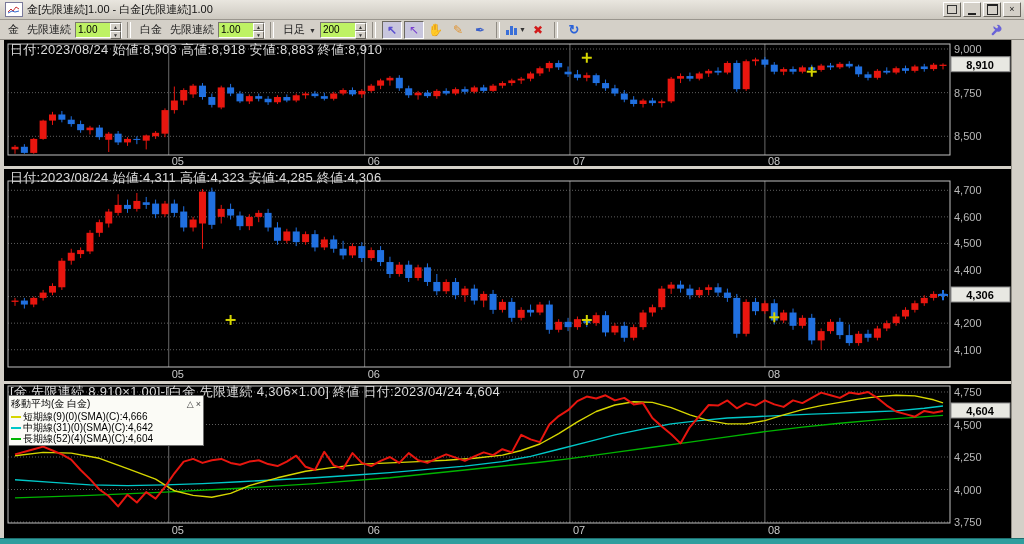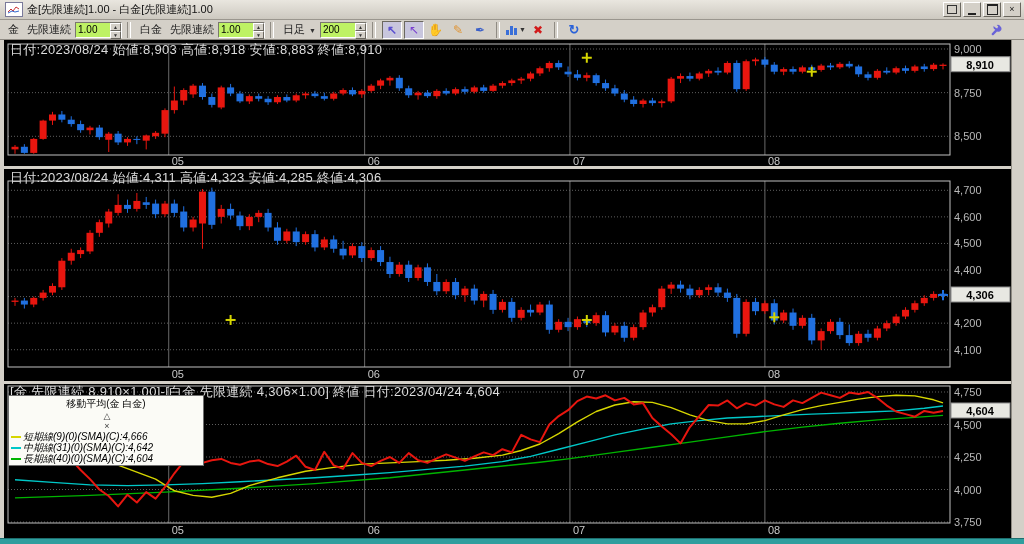--- a/index.html
+++ b/index.html
@@ -48,24 +48,24 @@
     border-left:1px solid #8f8b83;z-index:3;}
   .bottom-teal{position:absolute;left:0;top:538px;width:1024px;height:6px;background:#2f9e9e;
     border-top:1px solid #1d6f6f;z-index:4;}
   .panel-sep{position:absolute;left:4px;width:1008px;height:3px;background:#d4d0c8;z-index:3;}
   .hdr{position:absolute;left:10px;font-size:13px;color:#dcdcdc;z-index:5;white-space:nowrap;
     letter-spacing:0.3px;}
   .panel-hit{position:absolute;left:8px;width:942px;z-index:4;}
   
   .legend{position:absolute;left:8px;top:395px;width:196px;background:#fbfbf6;
     border:1px solid #6f6f6f;z-index:6;font-size:10px;color:#000;padding:1px 2px;box-sizing:border-box;}
-  .legend .lt{display:flex;align-items:center;font-size:10px;flex-direction:column;}
+  .legend .lt{display:flex;align-items:center;font-size:10px;}
   .legend .lt .sp{flex:1;}
   .legend .btn{font-size:9px;color:#444;margin-left:2px;cursor:default;}
-  .lrow{display:flex;align-items:center;height:11px;white-space:nowrap;font-style:italic;}
+  .lrow{display:flex;align-items:center;height:11px;white-space:nowrap;}
   .lmark{width:10px;height:2px;margin-right:2px;flex:none;}
 </style>
 </head>
 <body>
 
 <div class="titlebar">
   <span class="title-icon">
     <svg width="12" height="9">
         <polyline points="0,7 3,4 5,6 8,2 11,4" fill="none" stroke="#c33" stroke-width="1"></polyline>
         <polyline points="0,8 4,6 7,7 11,6" fill="none" stroke="#36c" stroke-width="1"></polyline>
@@ -657,15 +657,15 @@
   <div class="lrow">
     <span class="lmark" style="background:#d6d600"></span>
     <span>短期線(9)(0)(SMA)(C):4,666</span>
   </div>
   <div class="lrow">
     <span class="lmark" style="background:#00c8c8"></span>
     <span>中期線(31)(0)(SMA)(C):4,642</span>
   </div>
   <div class="lrow">
     <span class="lmark" style="background:#00b400"></span>
-    <span>長期線(40)(0)(SMA)(C):4,604</span>
+    <span>長期線(52)(4)(SMA)(C):4,604</span>
   </div>
 </div>
 
 </body></html>

